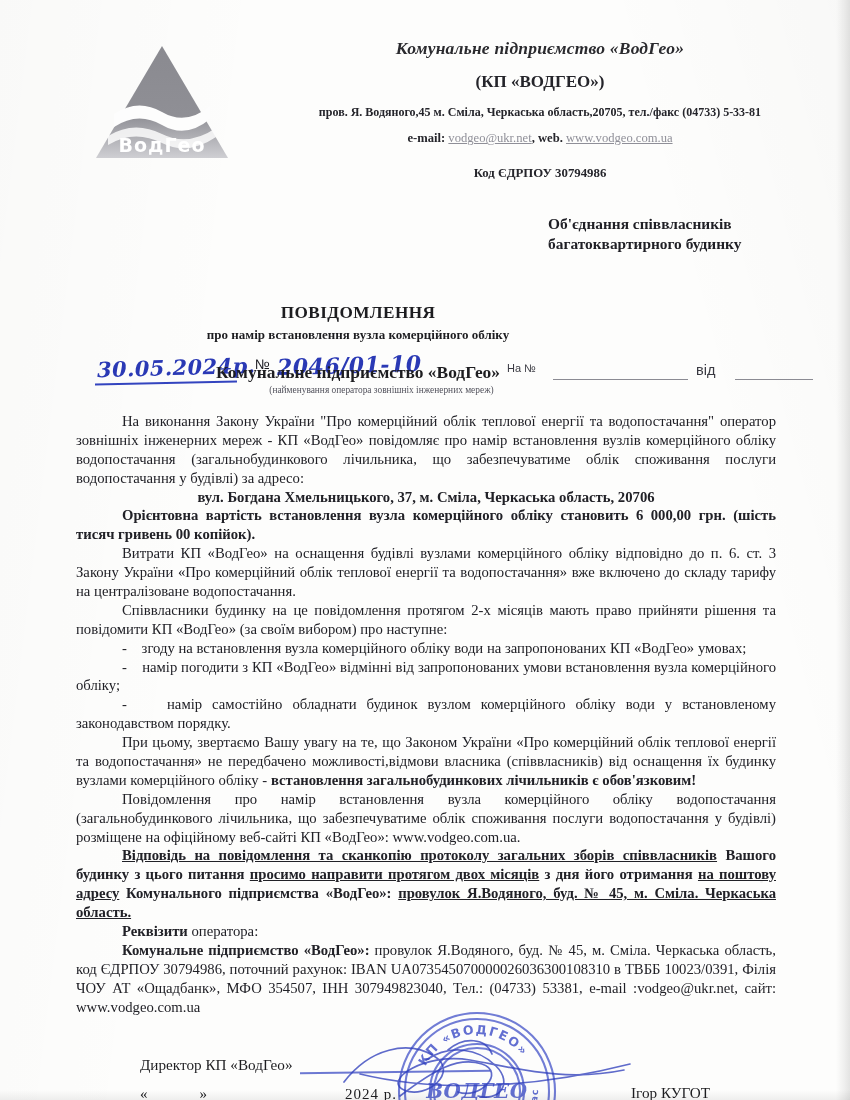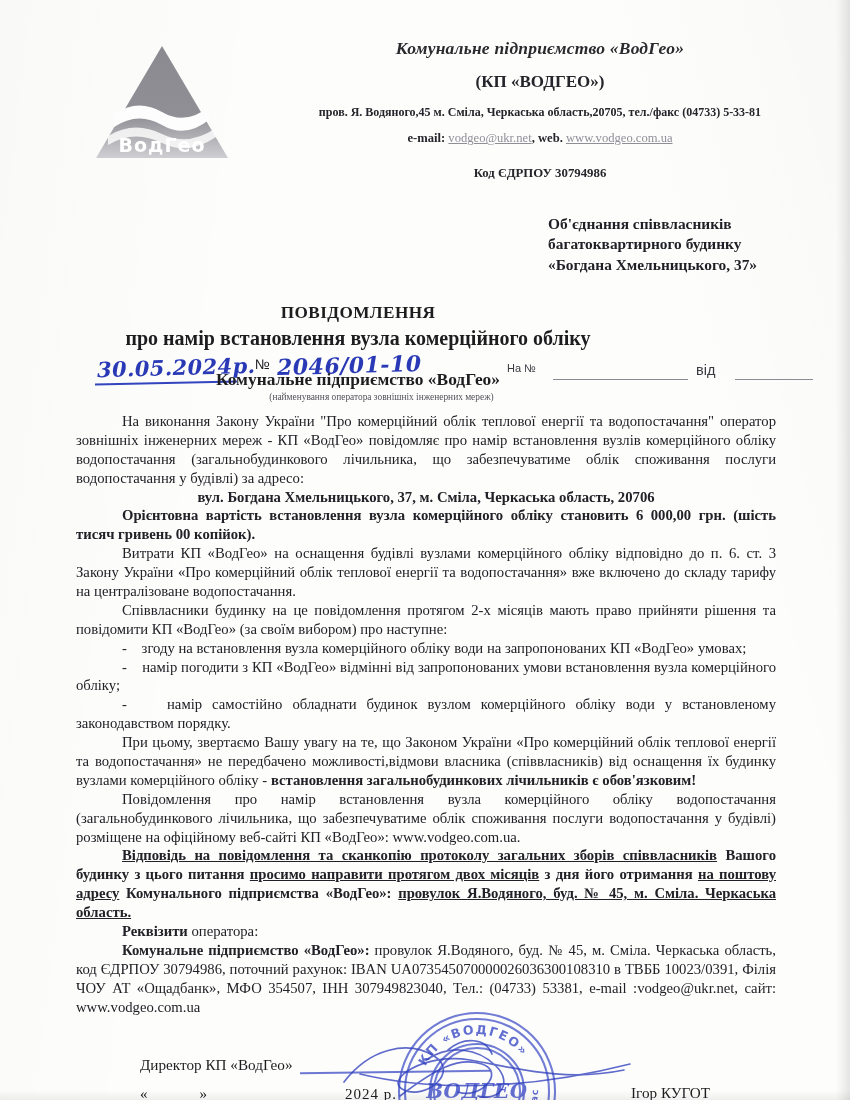--- a/index.html
+++ b/index.html
@@ -66,21 +66,21 @@
 
   
   .addressee{
     position:absolute;left:548px;top:214px;width:300px;
     font-weight:bold;font-size:15.4px;line-height:1.33;color:#1f1f25;
   }
 
   
   .title-wrap{position:absolute;left:0;top:303px;width:716px;text-align:center;}
   .t-main{font-weight:bold;font-size:17.2px;letter-spacing:.4px;}
-  .t-sub{font-weight:bold;font-size:20px;margin-top:4px;}
+  .t-sub{font-weight:bold;font-size:13px;margin-top:4px;}
   .t-org{font-weight:bold;font-size:17.4px;margin-top:19px;}
   .t-cap{font-size:9.4px;margin-top:2px;color:#52525c;padding-left:47px;}
 
   
   .body{
     position:absolute;left:76px;top:412px;width:700px;
     font-size:14.7px;line-height:1.285;text-align:justify;
     color:#212127;
   }
   p{margin:0;}
@@ -154,21 +154,20 @@
     <div class="hw hw-num">2046/01-10</div>
     <div class="nano">На №</div>
     <div class="rule-a"></div>
     <div class="vid">від</div>
     <div class="rule-b"></div>
   </div>
 
   <div class="addressee">
     <div>Об'єднання співвласників</div>
     <div>багатоквартирного будинку</div>
-    <div>«Богдана Хмельницького, 37»</div>
   </div>
 
   <div class="title-wrap">
     <div class="t-main">ПОВІДОМЛЕННЯ</div>
     <div class="t-sub">про намір встановлення вузла комерційного обліку</div>
     <div class="t-org">Комунальне підприємство «ВодГео»</div>
     <div class="t-cap">(найменування оператора зовнішніх інженерних мереж)</div>
   </div>
 
   <div class="body">

